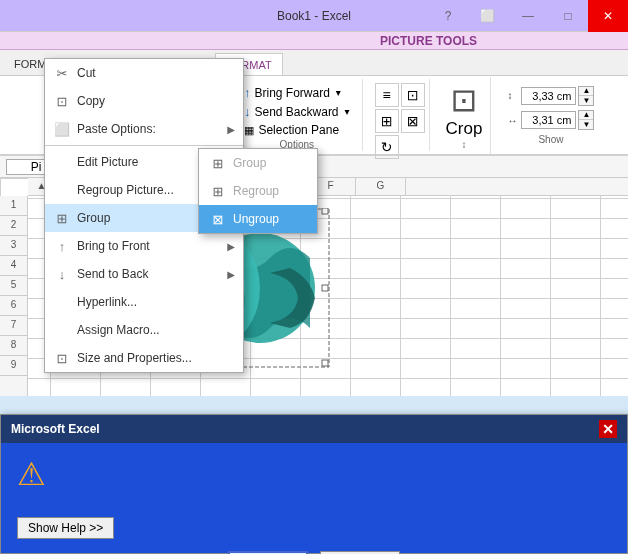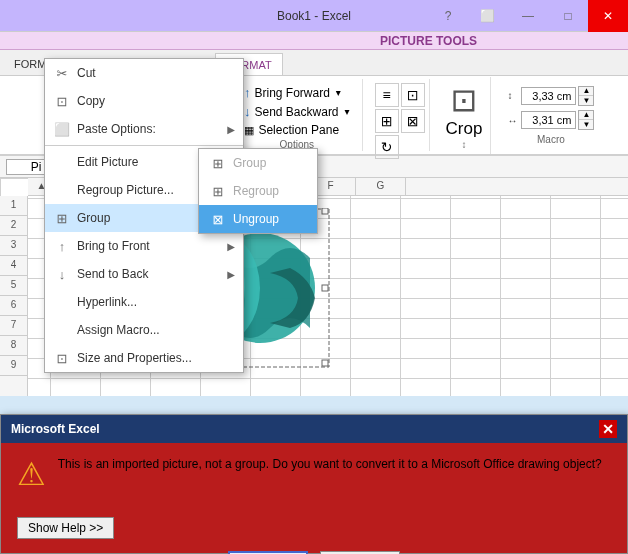--- a/index.html
+++ b/index.html
@@ -202,21 +202,21 @@
       width: 628px;
       height: 140px;
       z-index: 200;
     }
     .dialog-box {
       position: absolute;
       bottom: 0;
       left: 0;
       width: 628px;
       height: 140px;
-      background: #b91c1c;
+      background: #1d4ed8;
       border: 1px solid #888;
       box-shadow: 2px 2px 8px rgba(0,0,0,0.4);
     }
     .dialog-title-bar {
       background: #1e3a6e;
       color: #fff;
       height: 28px;
       display: flex;
       align-items: center;
       padding: 0 10px;
@@ -371,21 +371,21 @@
       </div>
     </div>
     <div class="size-input-row">
       <span style="font-size:10px;color:#333;width:12px;">↔</span>
       <input class="size-input" value="3,31 cm" readonly="" style="">
       <div class="spin-btn">
         <div class="spin-arrow">▲</div>
         <div class="spin-arrow">▼</div>
       </div>
     </div>
-    <div style="font-size:10px;color:#666;text-align:center;">Macro</div>
+    <div style="font-size:10px;color:#666;text-align:center;">Show</div>
   </div>
 </div>
 
 <div class="formula-bar">
   <input class="name-box" value="Pi" readonly="" style="">
   <span class="fx-label">fx</span>
 </div>
 
 <div class="sheet-area" style="position:relative; height: 218px; background:#fff; overflow:hidden;">
   <div class="grid-bg"></div>
@@ -506,21 +506,20 @@
 </div>
 
 <div class="dialog-overlay">
   <div class="dialog-box">
     <div class="dialog-title-bar">
       <span>Microsoft Excel</span>
       <div class="dialog-close">✕</div>
     </div>
     <div class="dialog-content">
       <div class="warning-icon">⚠</div>
-      <div class="dialog-message">This is an imported picture, not a group. Do you want to convert it to a Microsoft Office drawing object?</div>
     </div>
     <div style="padding: 0 16px 4px 16px; margin-top: 12px;">
       <button class="show-help-btn">Show Help &gt;&gt;</button>
     </div>
     <div class="dialog-buttons">
       <button class="dialog-btn primary">Yes</button>
       <button class="dialog-btn">No</button>
     </div>
   </div>
 </div>

